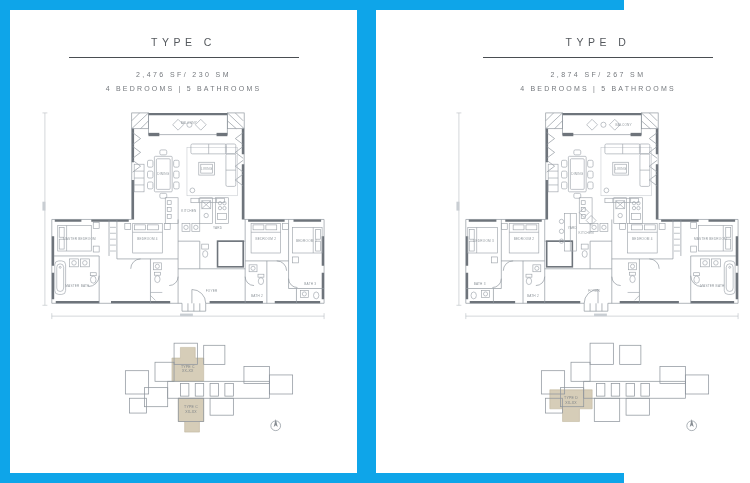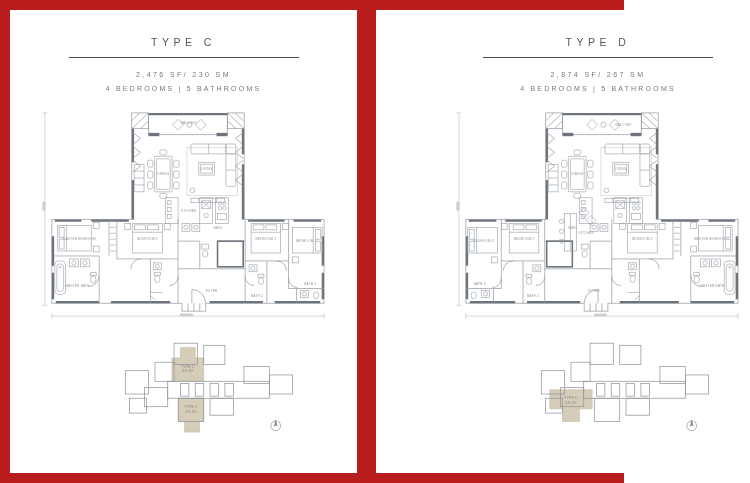--- a/index.html
+++ b/index.html
@@ -1,17 +1,17 @@
 <!DOCTYPE html>
 <html><head>
 <meta charset="utf-8">
 <style>
   html,body{margin:0;padding:0;}
   body{width:750px;height:483px;font-family:"Liberation Sans",sans-serif;}
-  .frame{position:relative;width:624px;height:483px;background:#b91c1c;}
+  .frame{position:relative;width:624px;height:483px;background:#0ea5e9;}
   .panel{position:absolute;top:10px;height:463px;background:#ffffff;overflow:hidden;}
   .panel.left{left:10px;width:347px;}
   .panel.right{left:376px;width:350px;padding-left:47px;}
   .plan-header{text-align:center;padding-top:26px;}
   .plan-title{margin:0;font-size:10.5px;font-weight:400;letter-spacing:4.5px;color:#54585d;}
   .rule{width:230px;height:1px;background:#4a4e52;margin:9px auto 0;}
   .plan-area{margin:13px 0 0;font-size:7px;letter-spacing:2.4px;color:#74787d;}
   .plan-config{margin:7px 0 0;font-size:7px;letter-spacing:2.2px;color:#74787d;}
   svg.plan{display:block;width:292px;height:219px;margin:15px auto 0;}
   svg.keyplan{display:block;width:180px;height:106px;margin:15px 58px 0 auto;}

